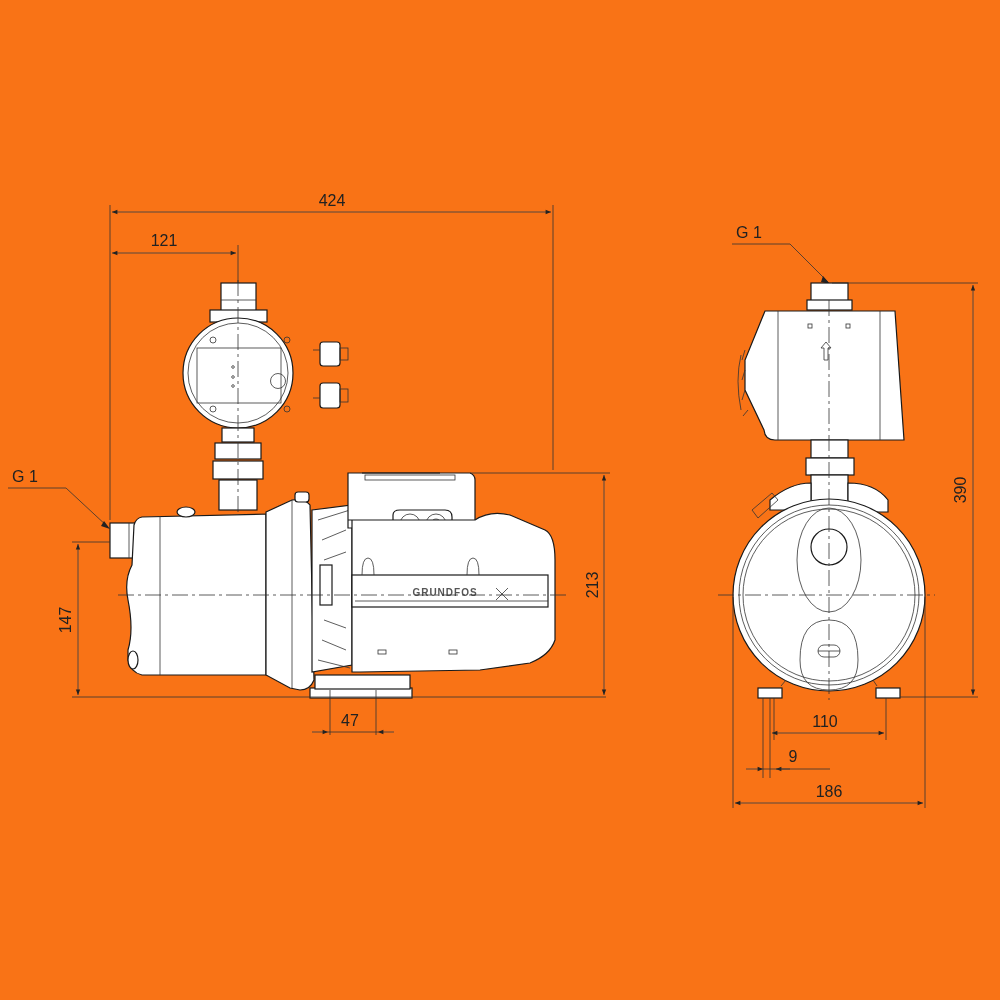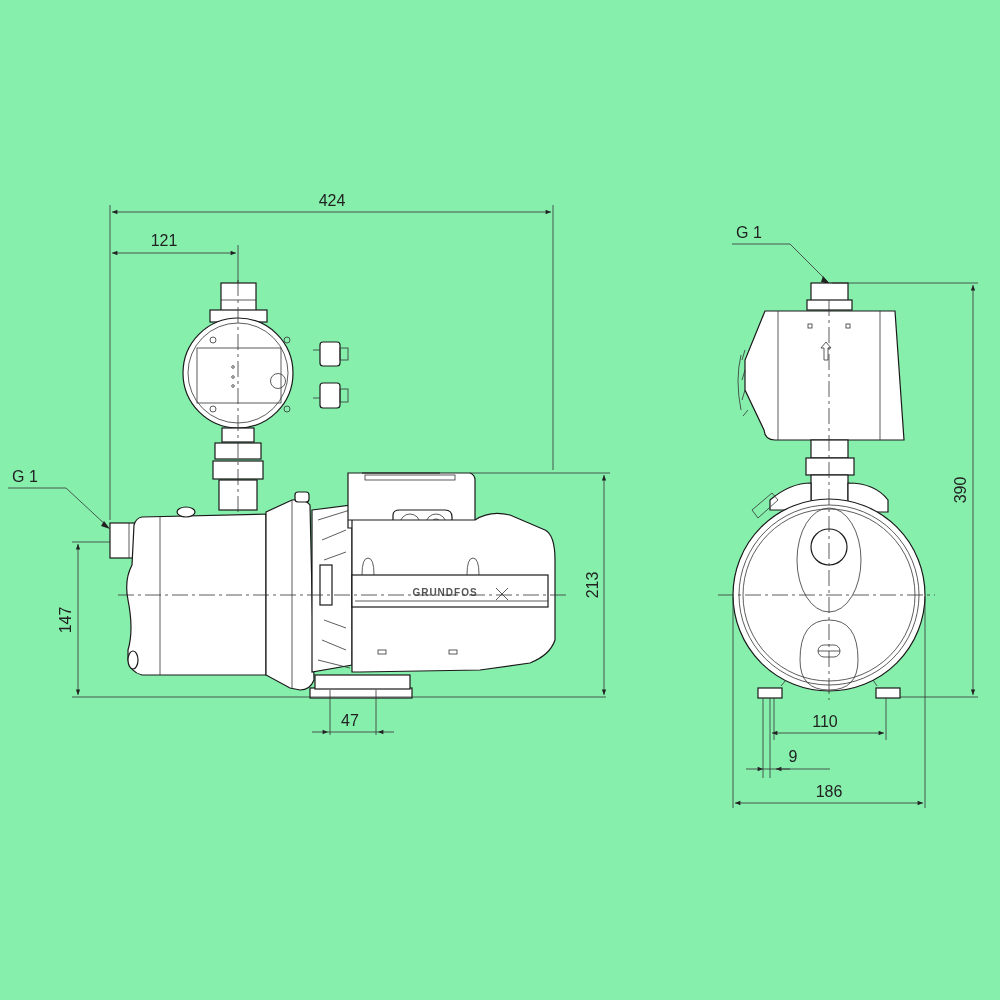--- a/index.html
+++ b/index.html
@@ -1,16 +1,16 @@
 <!DOCTYPE html>
 <html><head>
 <meta charset="utf-8">
 <style>
   html, body { margin:0; padding:0; background:#ffffff; }
-  #canvas { position:relative; width:1000px; height:1000px; overflow:hidden; background:#86efac; }
+  #canvas { position:relative; width:1000px; height:1000px; overflow:hidden; background:#f97316; }
   svg { position:absolute; left:0; top:0; }
   .dimtext { font-family:"Liberation Sans", sans-serif; font-size:16px; fill:#222; }
   .ln { stroke:#1a1a1a; fill:none; stroke-width:1.2; }
   .thin { stroke:#333; fill:none; stroke-width:0.8; }
   .dim { stroke:#444; fill:none; stroke-width:0.9; }
   .cl { stroke:#333; fill:none; stroke-width:0.8; stroke-dasharray:16 4 3 4; }
   .fillw { fill:#fff; }
 </style>
 </head>
 <body>

